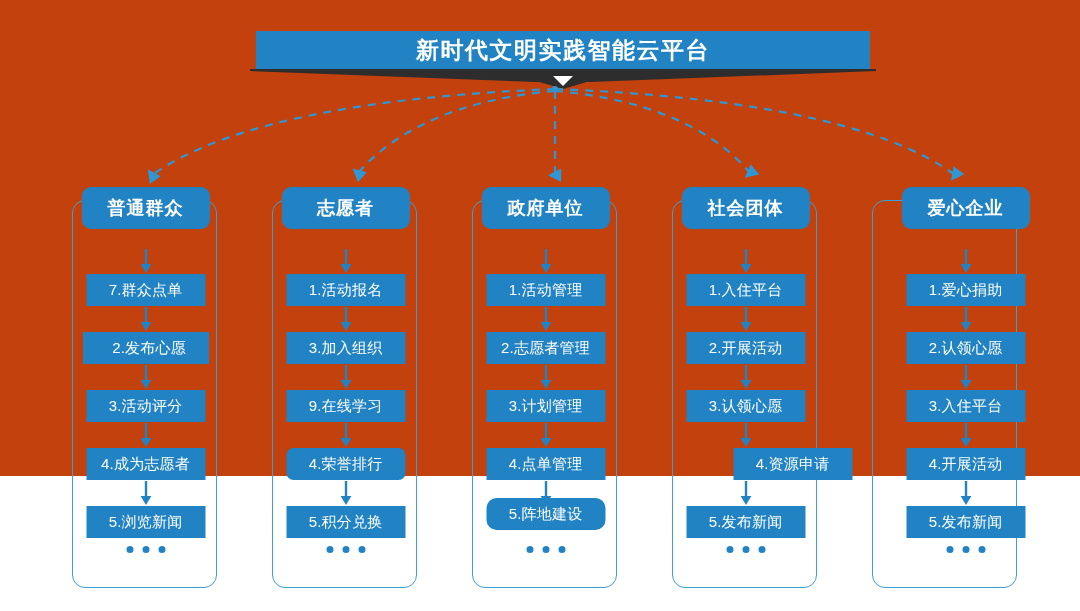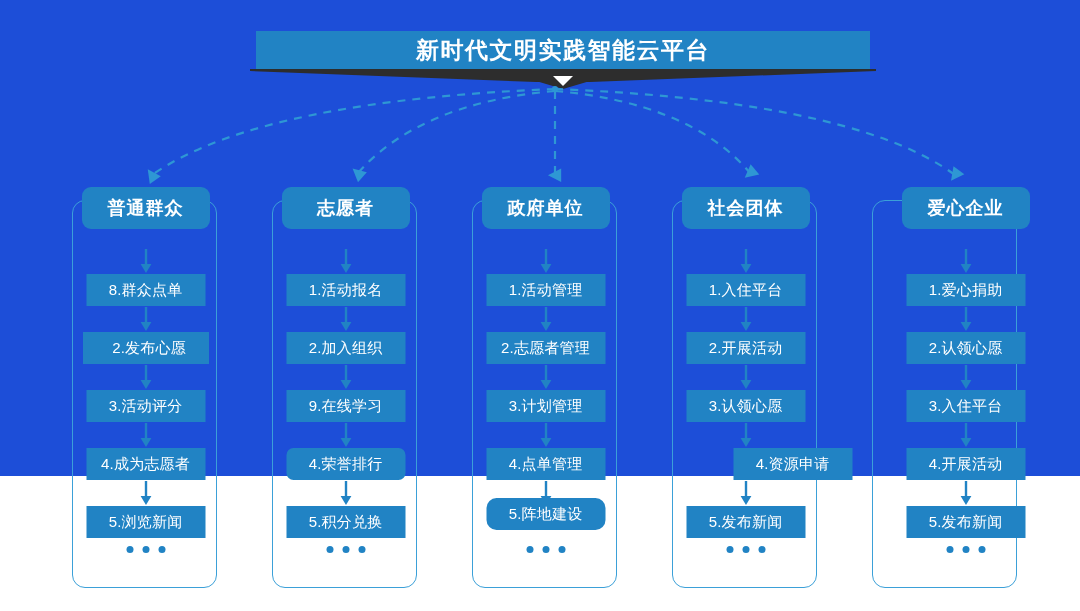--- a/index.html
+++ b/index.html
@@ -13,21 +13,21 @@
     font-family: "Liberation Sans", "DejaVu Sans", sans-serif;
     overflow: hidden;
     position: relative;
   }
 
   #stage {
     position: absolute;
     left: 0; top: 0;
     width: 1080px;
     height: 476px;
-    background: #1d4ed8;
+    background: #c2410c;
   }
 
   
   .banner-wrap {
     position: absolute;
     left: 256px;
     top: 31px;
     width: 614px;
     height: 38px;
   }
@@ -221,21 +221,21 @@
       <div class="column col-0">
         <div class="col-frame"></div>
         <div class="col-header">
           <span class="col-header-label">普通群众</span>
         </div>
         <div class="connector" style="top: 48px;"><svg width="16" height="26" viewBox="0 0 16 26">
             <line x1="8" y1="1" x2="8" y2="18" stroke="#2183c4" stroke-width="2.4"></line>
             <polygon points="2.6,16 13.4,16 8,25" fill="#2183c4"></polygon>
           </svg></div>
         <div class="item-box" style="top: 74px;">
-          <span class="item-label">8.群众点单</span>
+          <span class="item-label">7.群众点单</span>
         </div>
         <div class="connector" style="top: 106px;"><svg width="16" height="26" viewBox="0 0 16 26">
             <line x1="8" y1="1" x2="8" y2="18" stroke="#2183c4" stroke-width="2.4"></line>
             <polygon points="2.6,16 13.4,16 8,25" fill="#2183c4"></polygon>
           </svg></div>
         <div class="item-box" style="top: 132px; padding-left: 7px;">
           <span class="item-label">2.发布心愿</span>
         </div>
         <div class="connector" style="top: 164px;"><svg width="16" height="26" viewBox="0 0 16 26">
             <line x1="8" y1="1" x2="8" y2="18" stroke="#2183c4" stroke-width="2.4"></line>
@@ -274,21 +274,21 @@
             <polygon points="2.6,16 13.4,16 8,25" fill="#2183c4"></polygon>
           </svg></div>
         <div class="item-box" style="top: 74px;">
           <span class="item-label">1.活动报名</span>
         </div>
         <div class="connector" style="top: 106px;"><svg width="16" height="26" viewBox="0 0 16 26">
             <line x1="8" y1="1" x2="8" y2="18" stroke="#2183c4" stroke-width="2.4"></line>
             <polygon points="2.6,16 13.4,16 8,25" fill="#2183c4"></polygon>
           </svg></div>
         <div class="item-box" style="top: 132px;">
-          <span class="item-label">2.加入组织</span>
+          <span class="item-label">3.加入组织</span>
         </div>
         <div class="connector" style="top: 164px;"><svg width="16" height="26" viewBox="0 0 16 26">
             <line x1="8" y1="1" x2="8" y2="18" stroke="#2183c4" stroke-width="2.4"></line>
             <polygon points="2.6,16 13.4,16 8,25" fill="#2183c4"></polygon>
           </svg></div>
         <div class="item-box" style="top: 190px;">
           <span class="item-label">9.在线学习</span>
         </div>
         <div class="connector" style="top: 222px;"><svg width="16" height="26" viewBox="0 0 16 26">
             <line x1="8" y1="1" x2="8" y2="18" stroke="#2183c4" stroke-width="2.4"></line>

